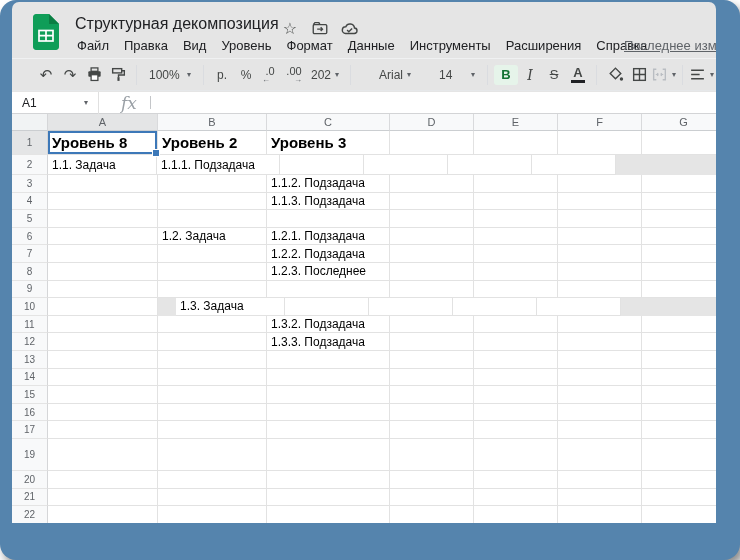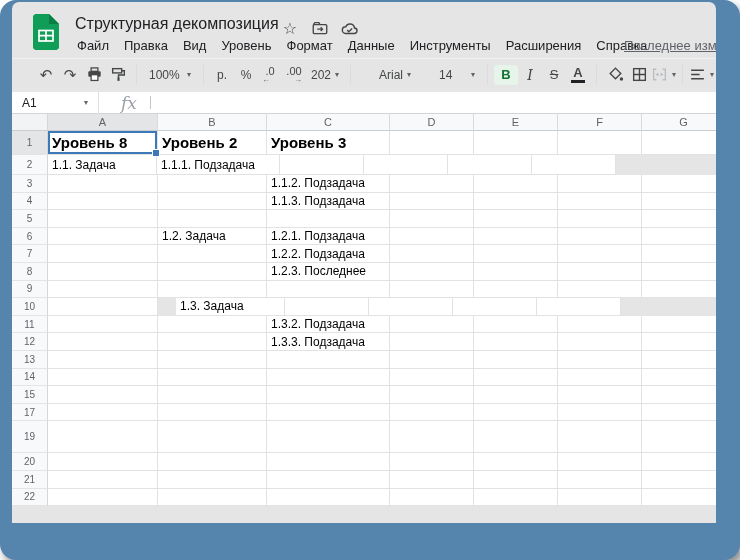--- a/index.html
+++ b/index.html
@@ -424,20 +424,30 @@
           <div class="g-rowhead">15</div>
           <div class="g-cell" style="width: 110px;"></div>
           <div class="g-cell" style="width: 109px;"></div>
           <div class="g-cell" style="width: 123px;"></div>
           <div class="g-cell" style="width: 84px;"></div>
           <div class="g-cell" style="width: 84px;"></div>
           <div class="g-cell" style="width: 84px;"></div>
           <div class="g-cell" style="width: 84px;"></div>
         </div>
         <div class="g-row" style="height: 17.6px;">
+          <div class="g-rowhead">16</div>
+          <div class="g-cell" style="width: 110px;"></div>
+          <div class="g-cell" style="width: 109px;"></div>
+          <div class="g-cell" style="width: 123px;"></div>
+          <div class="g-cell" style="width: 84px;"></div>
+          <div class="g-cell" style="width: 84px;"></div>
+          <div class="g-cell" style="width: 84px;"></div>
+          <div class="g-cell" style="width: 84px;"></div>
+        </div>
+        <div class="g-row" style="height: 17.6px;">
           <div class="g-rowhead">17</div>
           <div class="g-cell" style="width: 110px;"></div>
           <div class="g-cell" style="width: 109px;"></div>
           <div class="g-cell" style="width: 123px;"></div>
           <div class="g-cell" style="width: 84px;"></div>
           <div class="g-cell" style="width: 84px;"></div>
           <div class="g-cell" style="width: 84px;"></div>
           <div class="g-cell" style="width: 84px;"></div>
         </div>
         <div class="g-row" style="height: 32px;">

